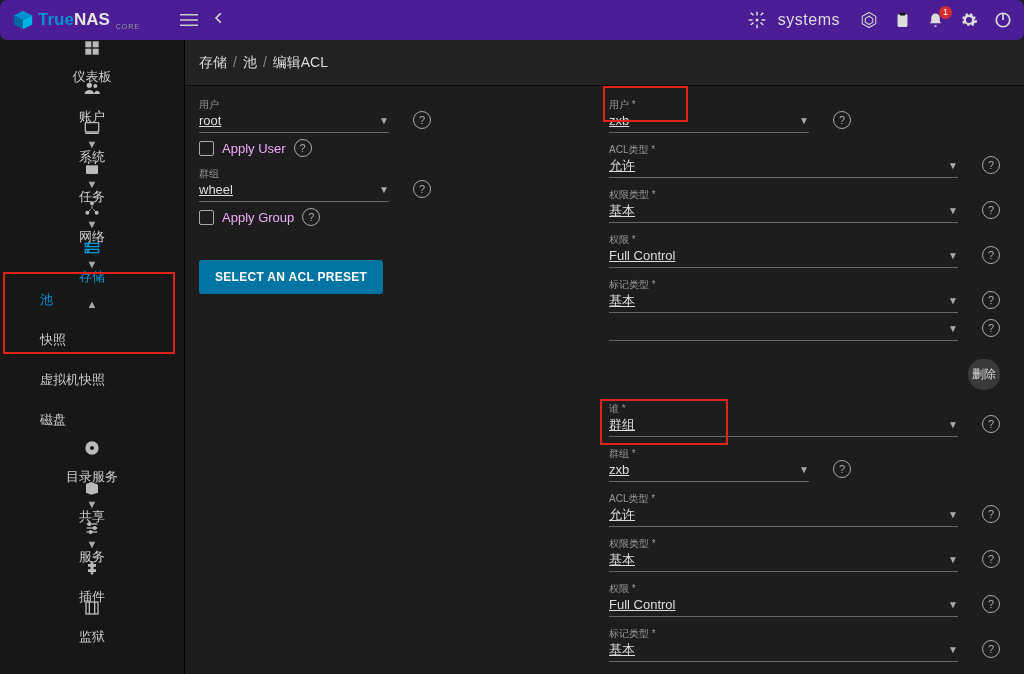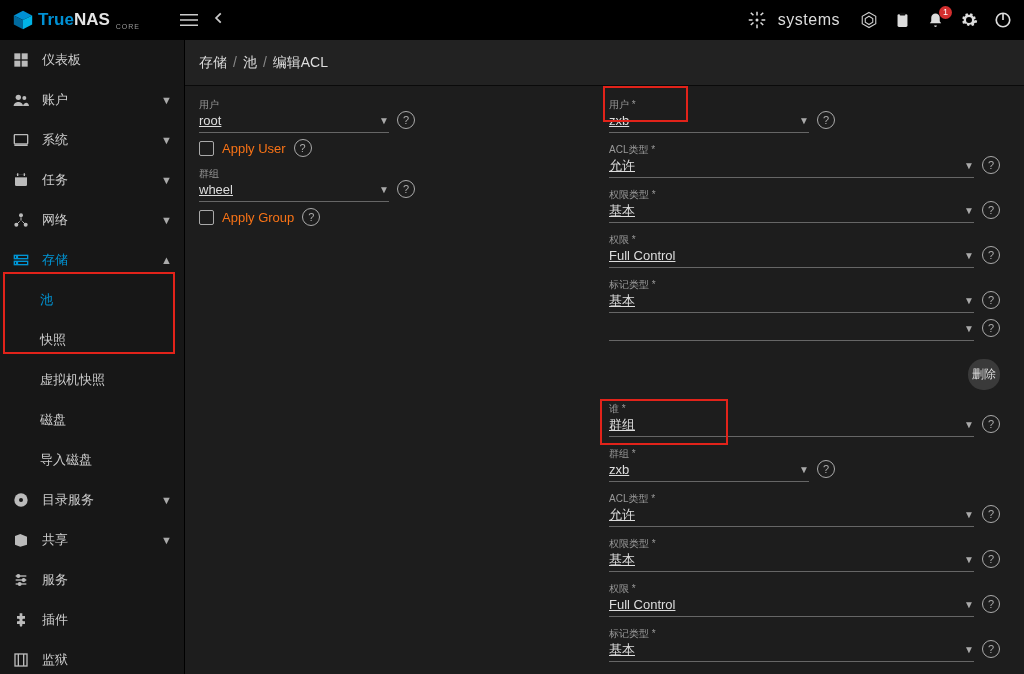--- a/index.html
+++ b/index.html
@@ -6,43 +6,44 @@
   body {
     font-family: -apple-system, Arial, sans-serif;
     background: #1d1d1d;
     color: #ddd;
     width: 1024px;
     height: 674px;
     overflow: hidden;
   }
   .topbar {
     height: 40px;
-    background: #000000;
+    background: #4c1d95;
     display: flex;
     align-items: center;
     padding: 0 8px;
+    border-radius: 7px;
   }
   .logo { display:flex; align-items:center; gap:4px; margin-left:4px;}
   .logo-cube { width:22px; height:22px; }
   .logo-text { color:#0090d3; font-weight:bold; font-size:17px; }
   .logo-nas { color:#e5e5e5; }
   .logo-core { color:#999; font-size:7px; letter-spacing:1px; margin-left:2px; position:relative; top:6px;}
   .top-icons-left { display:flex; gap:14px; margin-left:40px; color:#ccc;}
   .top-spacer { flex:1; }
   .ixsys { display:flex; align-items:center; gap:12px;}
   .ix-burst { width:18px; height:18px; }
   .ix-text { font-size:16px; letter-spacing:0.5px; }
   .top-icons-right { display:flex; align-items:center; gap:16px; margin-left:20px; margin-right:4px;}
   .top-icons-right .ico { position:relative; color:#ddd;}
   .badge { position:absolute; top:-6px; right:-8px; background:#d32f2f; color:#fff;
            font-size:9px; padding:0 4px; border-radius:7px; line-height:13px; min-width:13px; text-align:center;}
 
   .body-row { display:flex; height: calc(100% - 40px); }
   .sidebar { width:185px; background:#171717; border-right:1px solid #000; overflow:hidden;}
-  .side-item { display:flex; align-items:center; height:40px; padding:0 12px; font-size:13px; color:#ccc; gap:12px;}
+  .side-item { display:flex; align-items:center; height:40px; padding:0 12px; font-size:13px; color:#ccc; gap:12px;flex-direction:column;}
   .side-item .lbl { flex:1; }
   .side-item.active { color:#0095d5; }
   .side-sub { padding-left:40px; font-size:13px; height:40px; display:flex; align-items:center; color:#ccc;}
   .side-sub.active { color:#0095d5; }
   .side-icon { width:18px; display:inline-flex; justify-content:center;}
   .caret { font-size:11px; color:#aaa; }
 
   .red-box { border:2px solid #e2231a; }
 
   .main { flex:1; position:relative; display:flex; flex-direction:column;}
@@ -50,31 +51,31 @@
   .crumbs { font-size:14px; color:#ddd; display:flex; gap:6px;}
   .crumbs .sep { color:#888;}
   .copyright { font-size:12px; color:#bbb;}
 
   .content { flex:1; padding:12px 14px; position:relative; overflow:hidden;}
   .cols { display:flex; gap:20px;}
   .left-col { width:390px;}
   .right-col { flex:1; padding-right:10px;}
 
   .field { margin-bottom:10px; }
-  .field-row { display:flex; align-items:flex-end; gap:8px;}
+  .field-row { display:flex; align-items:flex-end; gap:24px;}
   .field-main { flex:1; border-bottom:1px solid #666; padding-bottom:2px; position:relative;}
   .field-label { font-size:10px; color:#999; }
   .field-value { font-size:13px; color:#ddd; line-height:18px;text-decoration:underline;}
   .drop-caret { font-size:10px; color:#aaa; position:absolute; right:0; bottom:6px;}
   .help { width:18px; height:18px; border-radius:50%; border:1.5px solid #aaa; display:inline-flex;
           align-items:center; justify-content:center; font-size:11px; color:#aaa; position:relative; top:-4px;}
 
   .checkbox-row { display:flex; align-items:center; gap:8px; margin-top:6px;}
   .chk { width:15px; height:15px; border:1.5px solid #aaa; border-radius:2px; display:inline-block;}
-  .chk-label { font-size:13px; color:#f97316;}
+  .chk-label { font-size:13px; color:#f0abfc;}
 
   .preset-btn { background:#0075a3; color:#fff; border:none; padding:10px 16px; font-size:12px; font-weight:bold;
                 border-radius:3px; margin-top:24px; letter-spacing:0.3px;}
 
   .del-btn { background:#3a3a3a; color:#ddd; border:none; padding:7px 4px; font-size:12px;
              border-radius:15px; float:right; margin-top:8px; margin-bottom:6px;font-family:Liberation Serif, serif;}
 
   .red-overlay { position:absolute; pointer-events:none; }
 
   svg { display:block; }
@@ -232,23 +233,20 @@
     </div>
     <div class="side-sub">
       <span>快照</span>
     </div>
     <div class="side-sub">
       <span>虚拟机快照</span>
     </div>
     <div class="side-sub">
       <span>磁盘</span>
     </div>
-    <div class="side-sub">
-      <span>导入磁盘</span>
-    </div>
     <div class="side-item">
       <span class="side-icon">
           <svg width="16" height="16" viewBox="0 0 24 24" fill="#bbb">
             <circle cx="12" cy="12" r="10"></circle>
             <circle cx="12" cy="12" r="3" fill="#171717"></circle>
           </svg>
         </span>
       <span class="lbl">目录服务</span>
       <span class="caret">▼</span>
     </div>
@@ -337,20 +335,21 @@
               </div>
               <span class="help">?</span>
             </div>
             <div class="checkbox-row">
               <span class="chk"></span>
               <span class="chk-label">Apply Group</span>
               <span class="help" style="top:0">?</span>
             </div>
           </div>
 
+          <button class="preset-btn">SELECT AN ACL PRESET</button>
         </div>
 
         <div class="right-col">
 
           <div class="field">
             <div class="field-row">
               <div class="field-main" style="width:200px; flex:0 0 200px;">
                 <div class="field-label">用户 *</div>
                 <div class="field-value">zxb</div>
                 <span class="drop-caret">▼</span>

